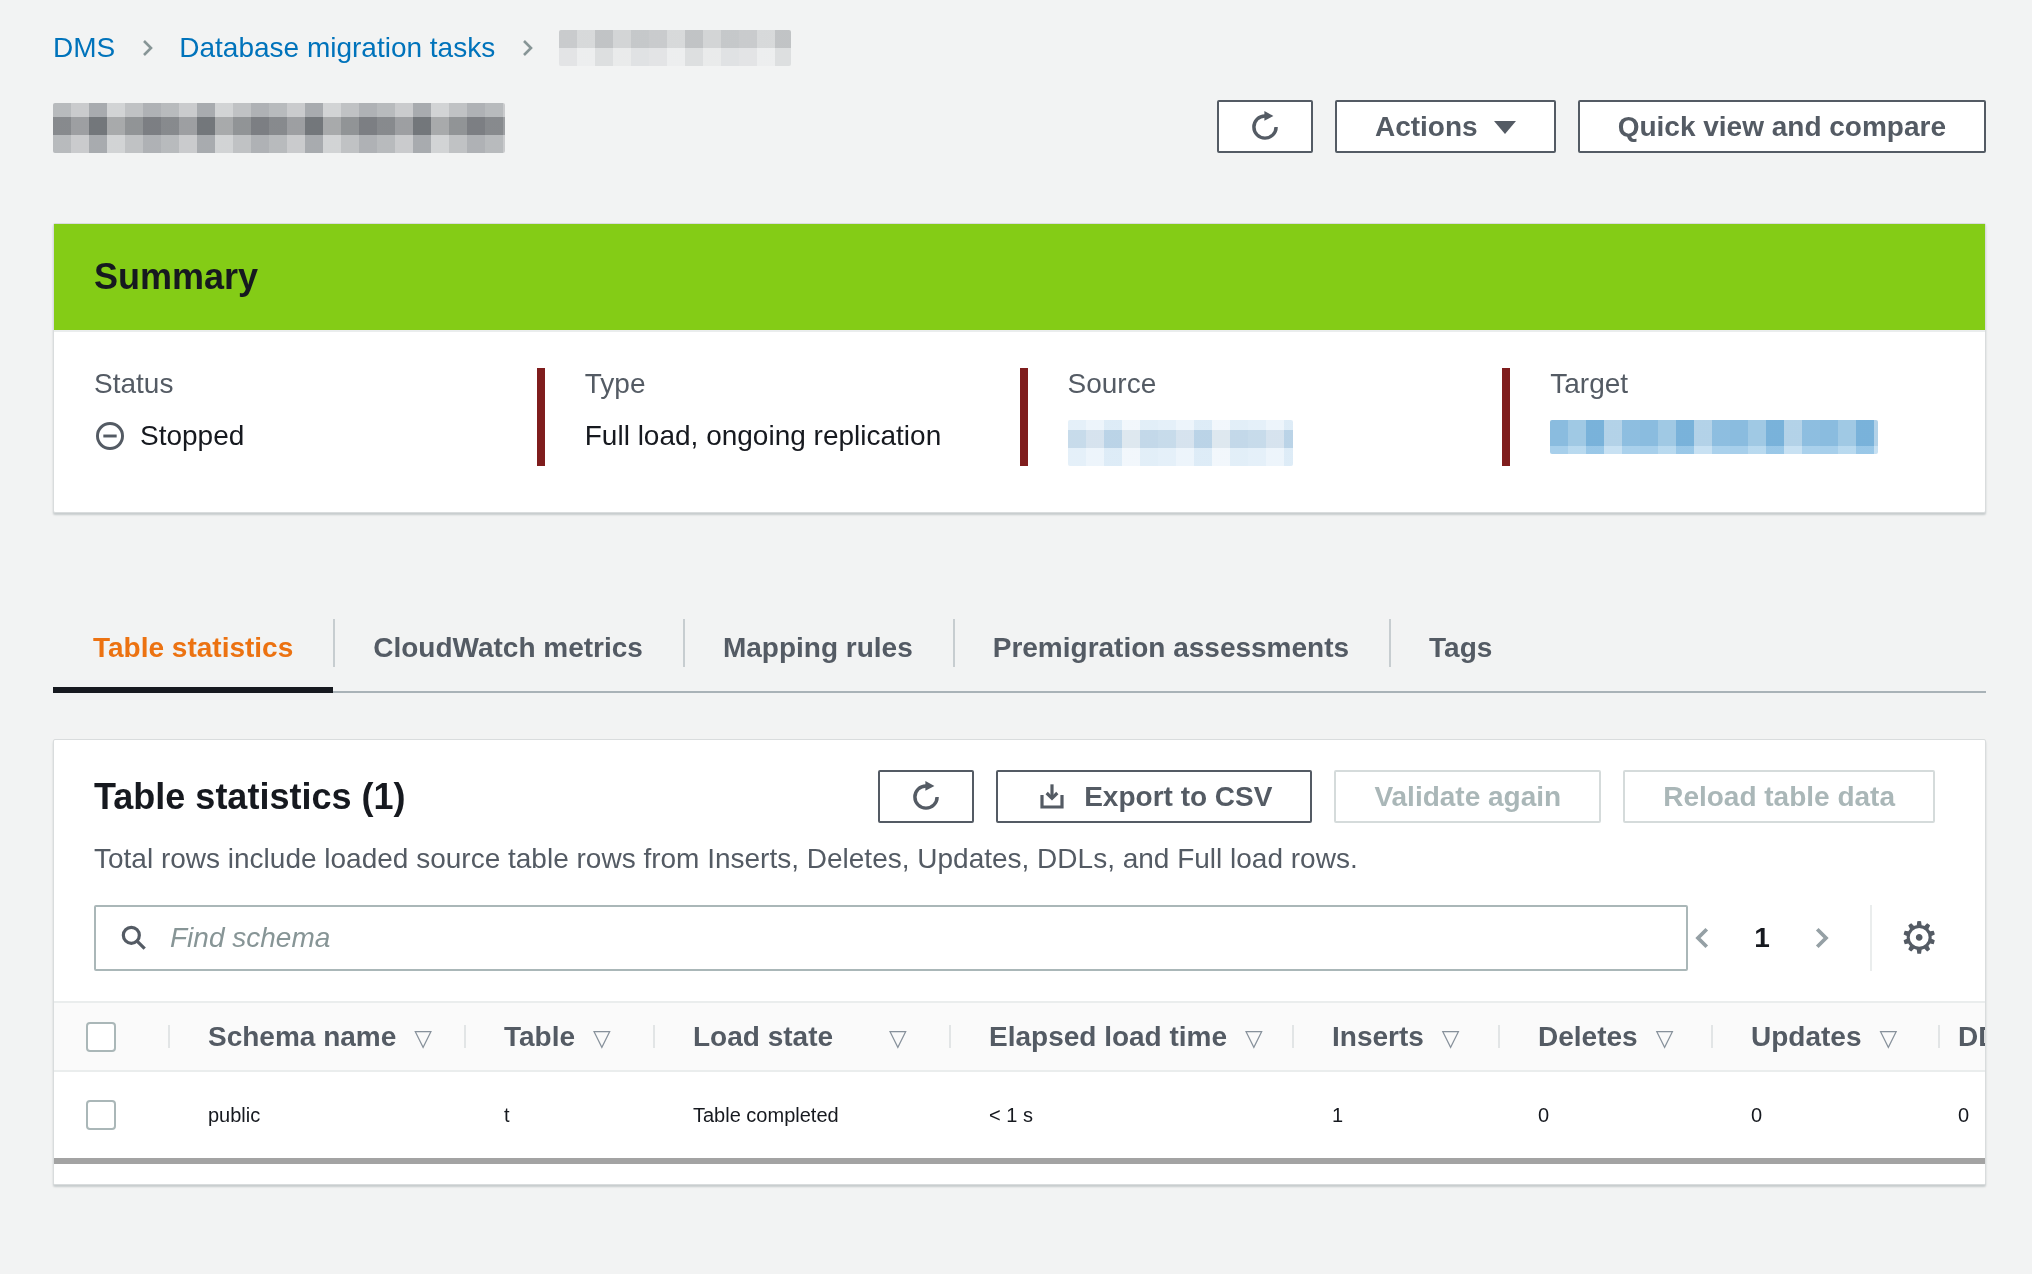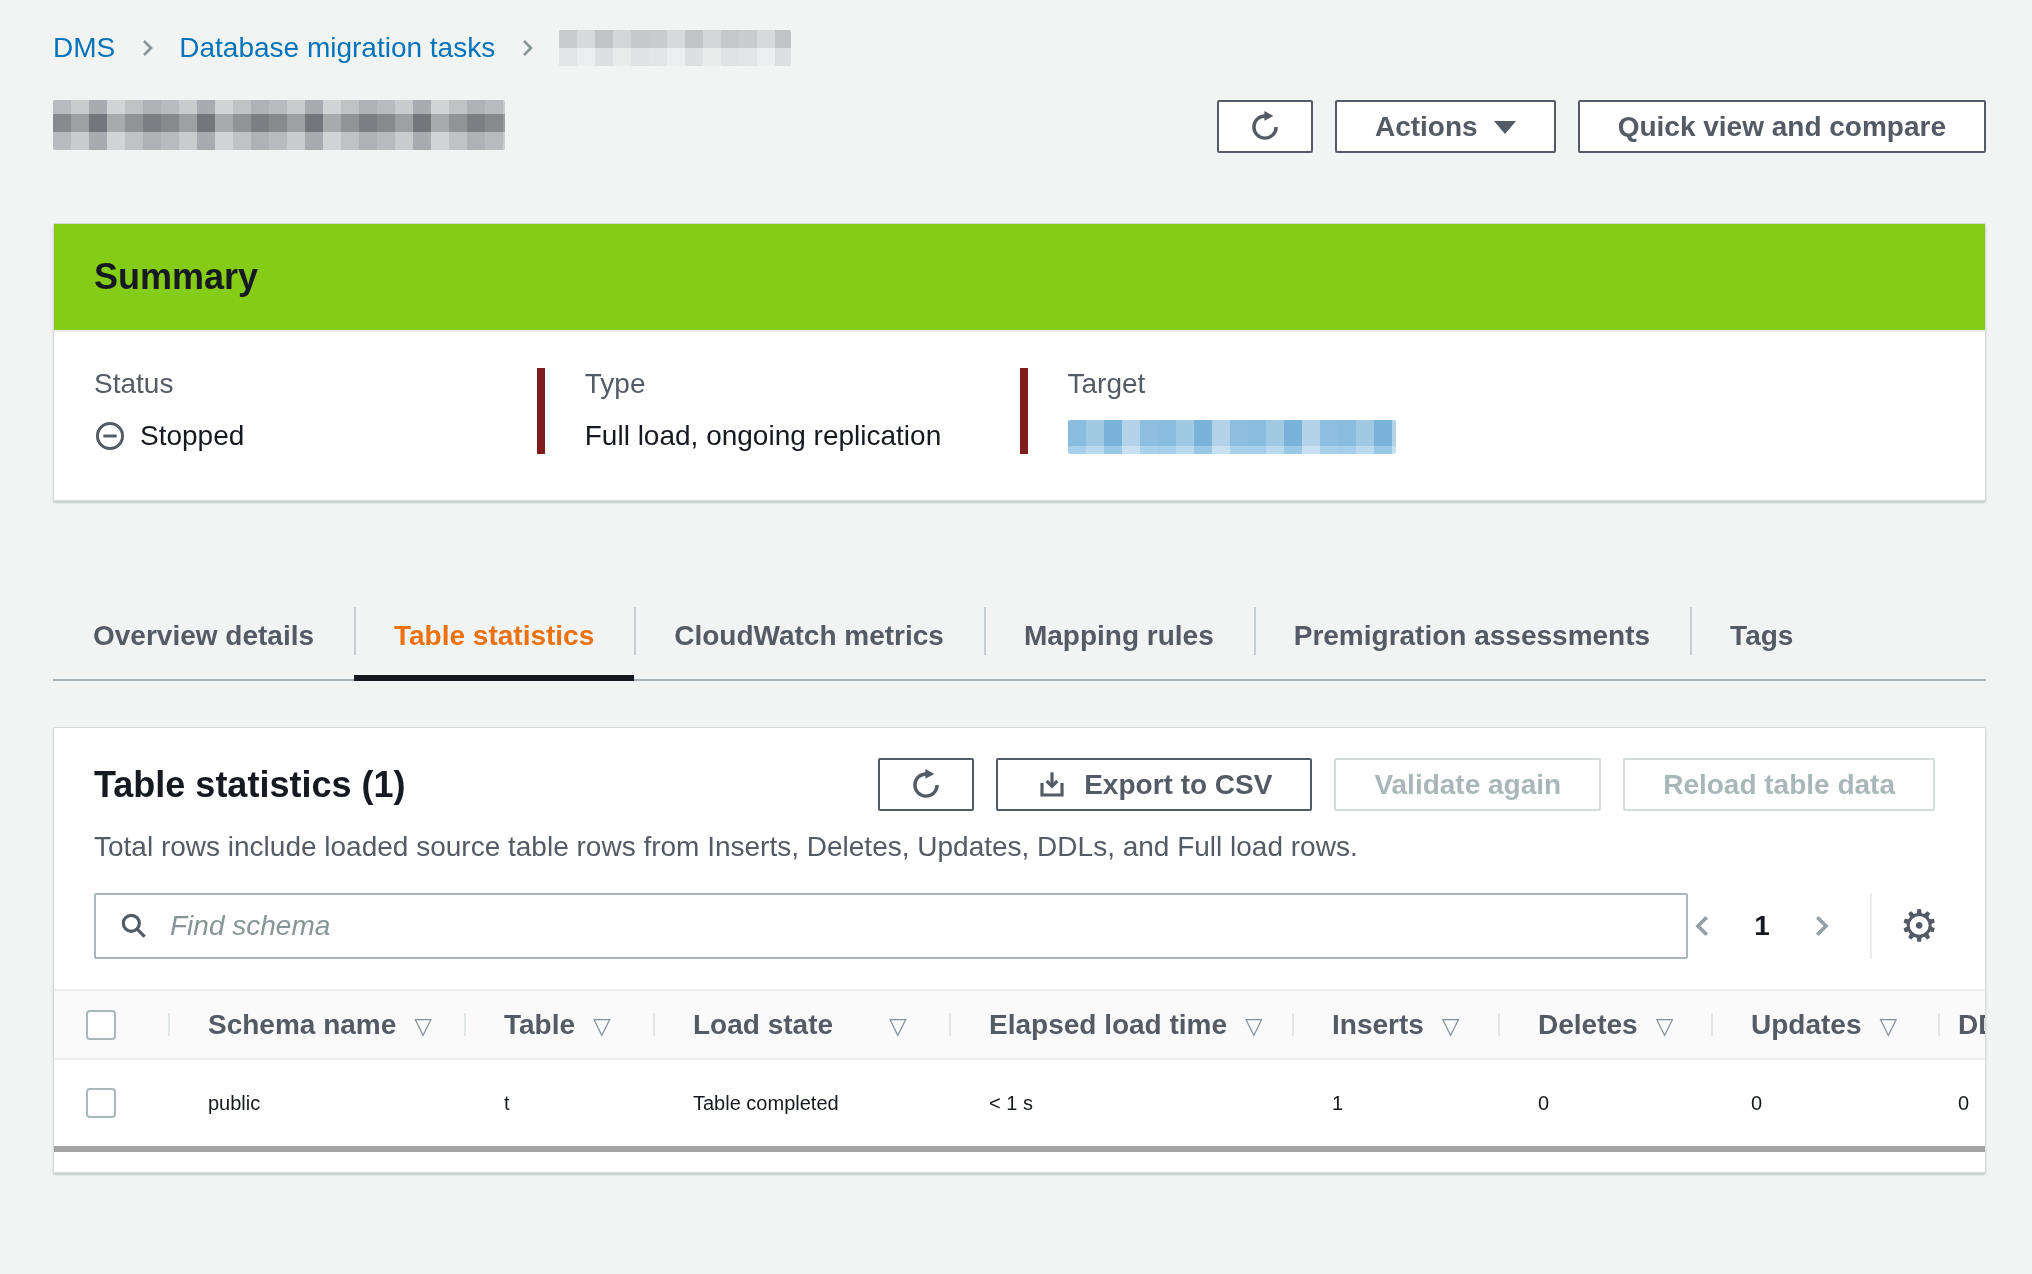--- a/index.html
+++ b/index.html
@@ -40,21 +40,21 @@
       repeating-linear-gradient(90deg,#cfe4f4 0 18px,#dfecf8 18px 36px,#c2dcf0 36px 54px,#e7f1f9 54px 72px,#cbe1f2 72px 90px);
   }
   .pix-target {
     width:328px; height:34px; margin-top:12px;
     background-image:
       repeating-linear-gradient(0deg, rgba(255,255,255,.22) 0 8px, rgba(0,0,0,.03) 8px 34px),
       repeating-linear-gradient(90deg,#8ec2e6 0 18px,#a5cfeb 18px 36px,#7db8e1 36px 54px,#b9d9ef 54px 72px,#92c4e7 72px 90px);
   }
 
   
-  .title-row { margin-top:34px; display:flex; align-items:flex-start; justify-content:space-between; }
+  .title-row { margin-top:34px; display:flex; align-items:flex-end; justify-content:space-between; }
   .header-buttons { display:flex; gap:22px; }
   .btn {
     height:53px; background:#fff; border:2px solid #545b64; border-radius:2px;
     color:#545b64; font-weight:700; font-size:28px; font-family:inherit;
     display:inline-flex; align-items:center; justify-content:center; gap:16px;
     padding:0 38px; cursor:pointer;
   }
   .btn.icon-only { width:96px; padding:0; }
   .btn.disabled { color:#aab7b8; border-color:#d5dbdb; cursor:default;justify-content:center; }
   .caret-down {
@@ -198,28 +198,31 @@
               </svg>
             </span>
             <span>Stopped</span>
           </div>
         </div>
         <div class="summary-col">
           <div class="field-label">Type</div>
           <div class="field-value">Full load, ongoing replication</div>
         </div>
         <div class="summary-col">
+          <div class="field-label">Source</div>
+          <div class="pix pix-source"></div>
+        </div>
+        <div class="summary-col">
           <div class="field-label">Target</div>
           <div class="pix pix-target"></div>
         </div>
       </div>
     </section>
 
     <div class="tabs">
-      <div class="tab">Overview details</div>
       <div class="tab active">Table statistics</div>
       <div class="tab">CloudWatch metrics</div>
       <div class="tab">Mapping rules</div>
       <div class="tab">Premigration assessments</div>
       <div class="tab">Tags</div>
     </div>
 
     <section class="card stats-card">
       <div class="stats-head">
         <h2 class="stats-title" style="margin:0;">Table statistics (1)</h2>

